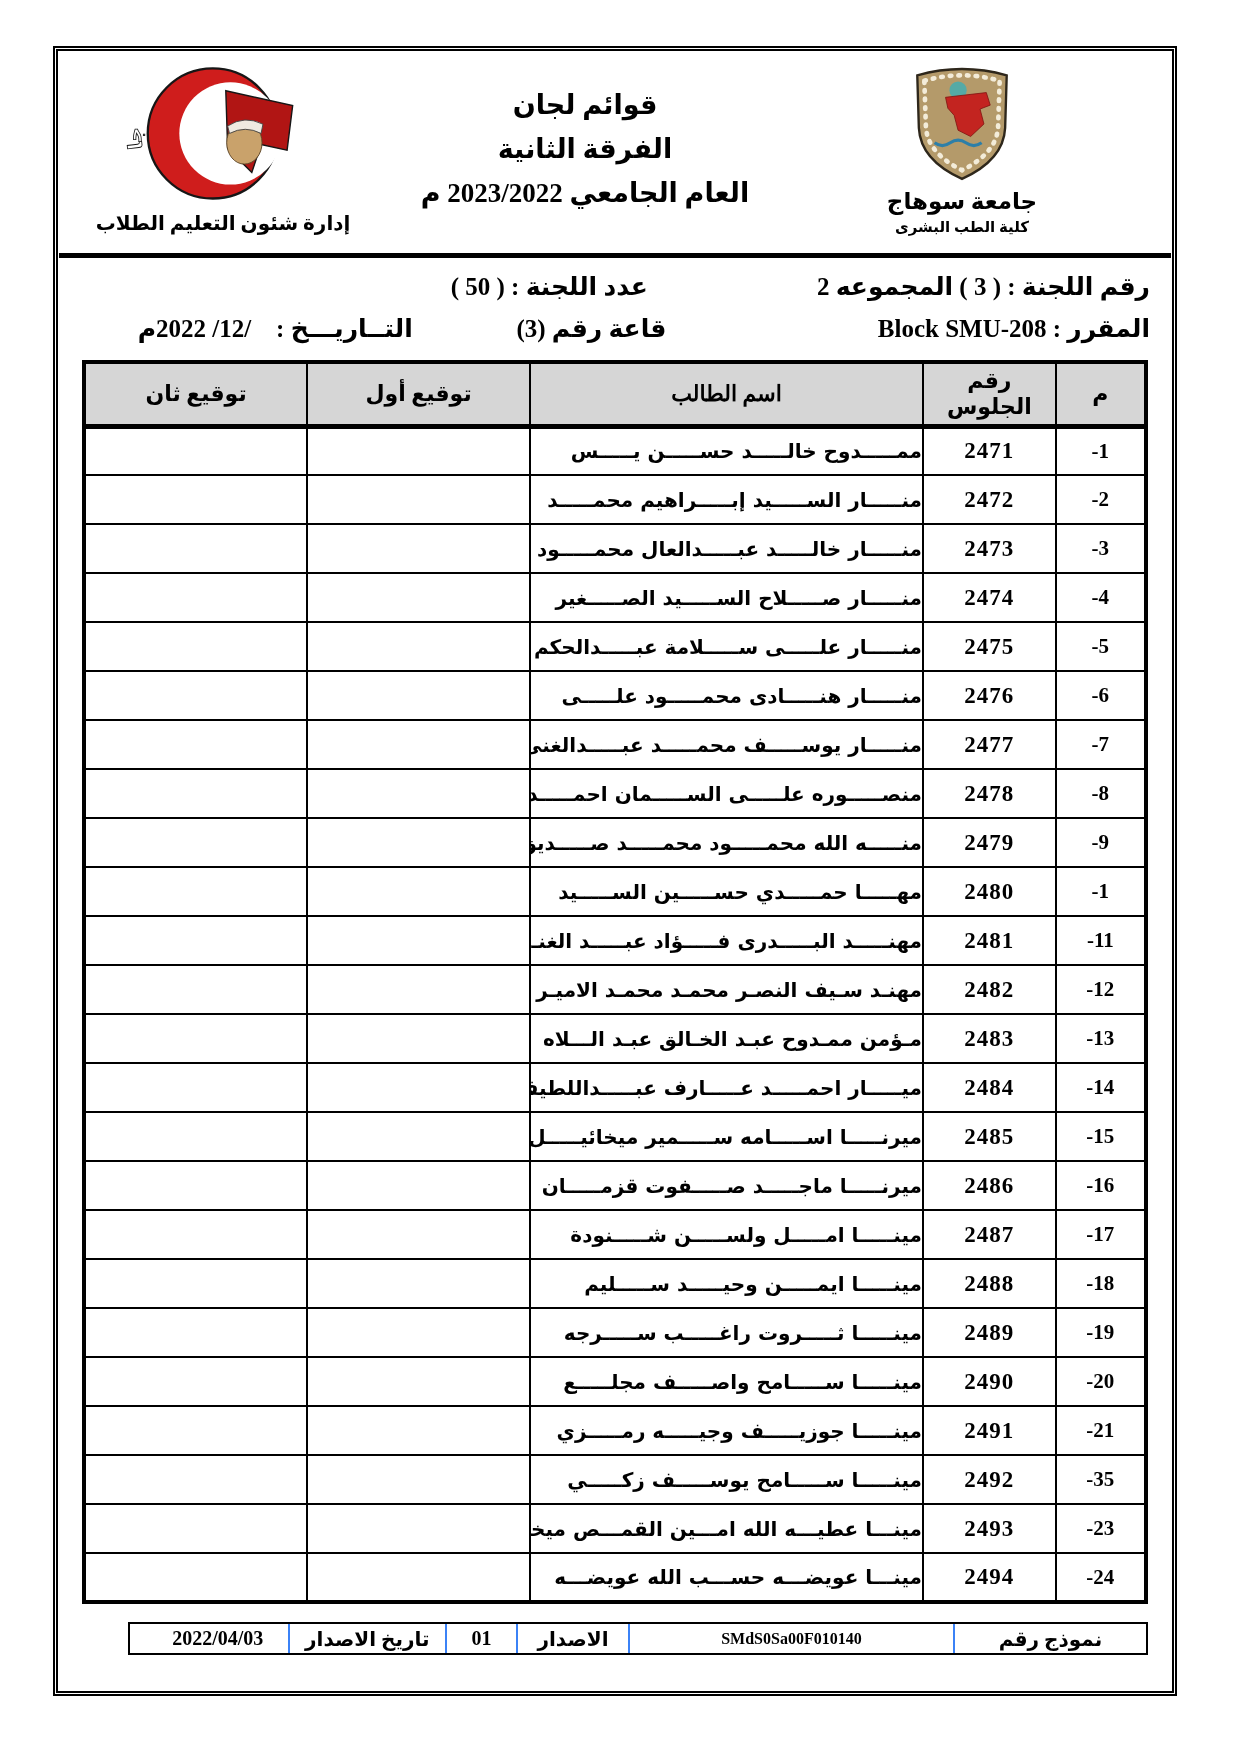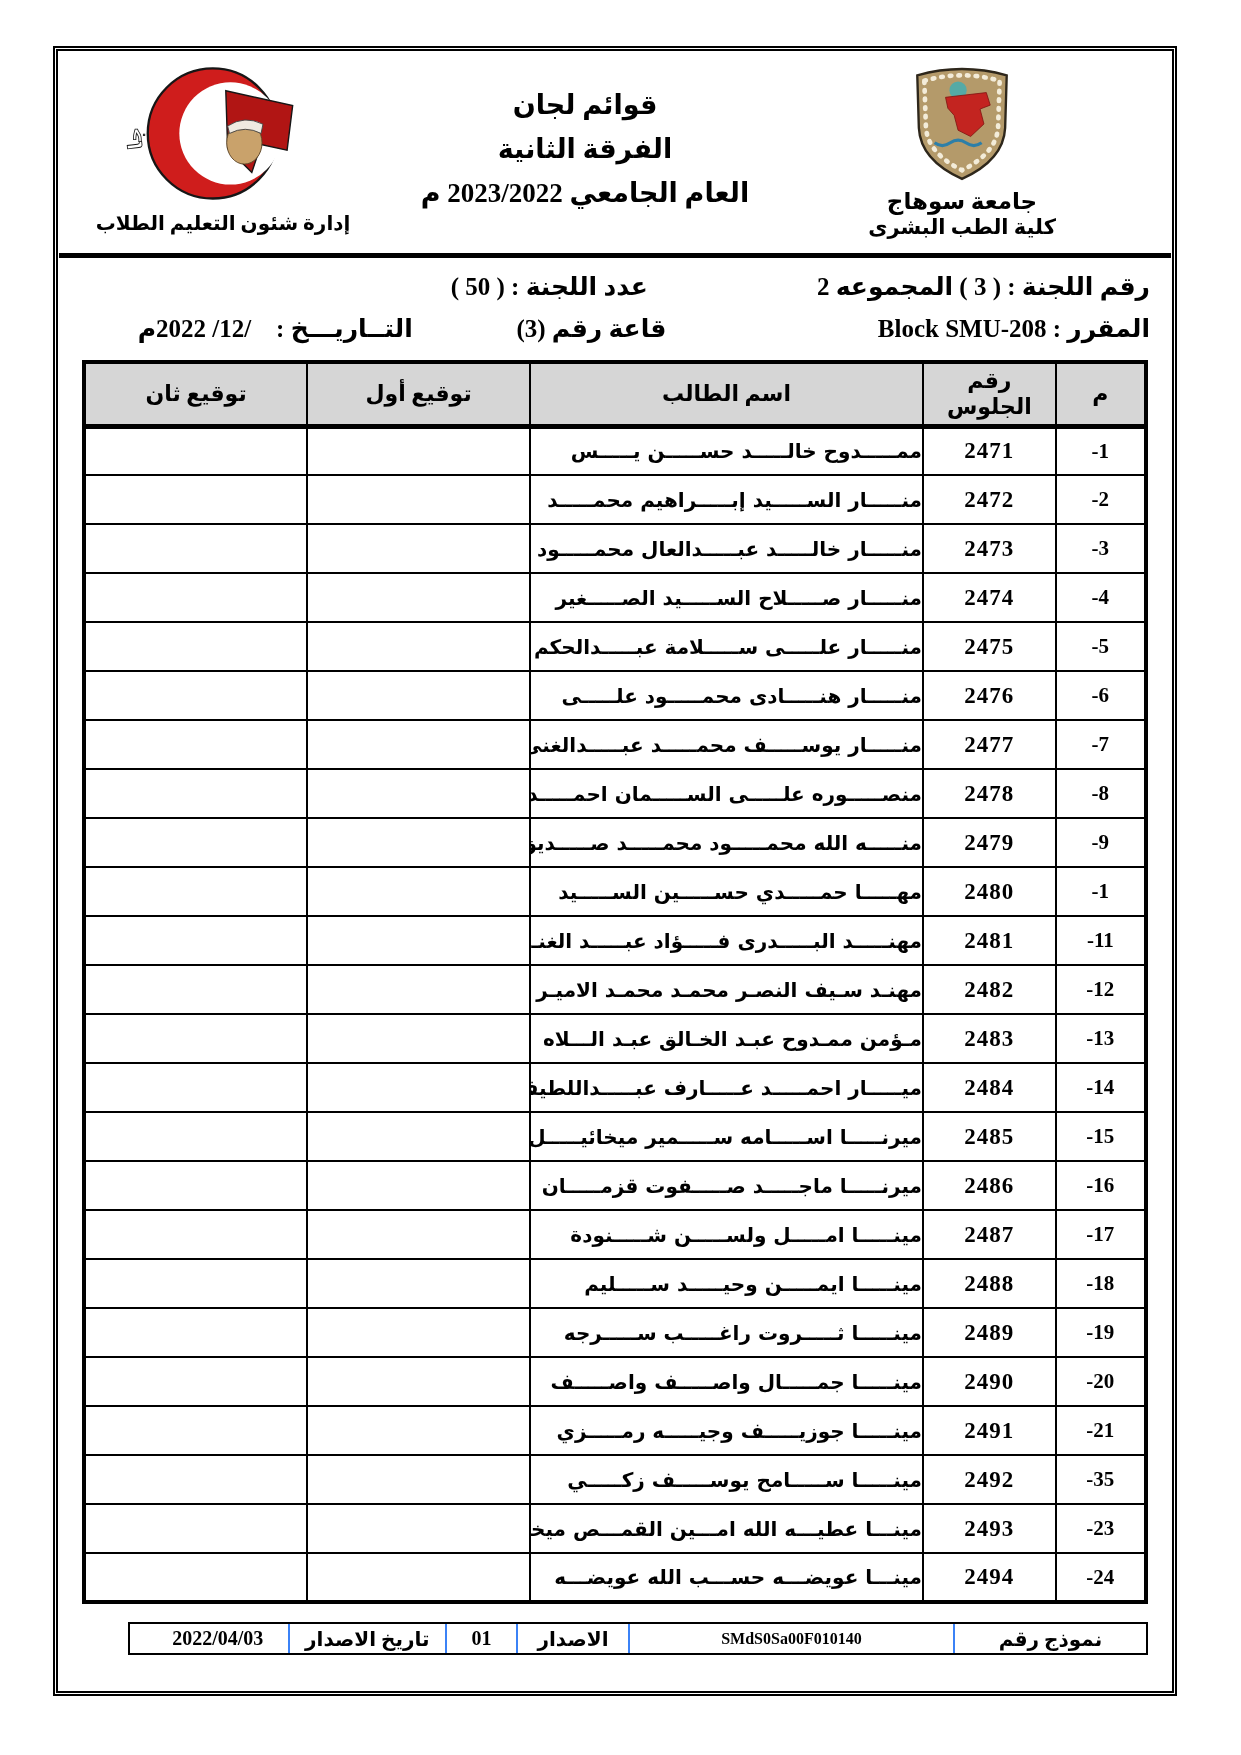--- a/index.html
+++ b/index.html
@@ -13,21 +13,21 @@
     border:5px double #000;box-sizing:border-box;
   }
   
   .hdr{display:flex;flex-direction:row;align-items:flex-start;height:192px;padding-top:10px;}
   .hdr-right{flex:0 0 390px;display:flex;flex-direction:column;align-items:center;}
   .hdr-right .inner{width:230px;margin-right:95px;margin-left:auto;display:flex;flex-direction:column;align-items:center;}
   .hdr-center{flex:1 1 auto;text-align:center;padding-top:22px;}
   .hdr-left{flex:0 0 330px;display:flex;flex-direction:column;align-items:center;}
   .title-line{font-size:27px;line-height:44px;white-space:nowrap;}
   .uni-name{font-size:23px;line-height:26px;margin-top:2px;}
-  .fac-name{font-size:21px;line-height:24px;}
+  .fac-name{font-size:15px;line-height:24px;}
   .dept-name{font-size:20px;margin-top:2px;white-space:nowrap;}
   
   .thick-rule{height:5px;background:#000;margin:0 1px;}
   
   .info{padding:8px 22px 0 38px;}
   .info-row{display:flex;align-items:baseline;font-size:25px;line-height:42px;}
   .i-a{flex:0 0 40%;text-align:right;white-space:nowrap;}
   .i-b{flex:0 0 26%;text-align:center;white-space:nowrap;}
   .i-c{flex:0 0 34%;text-align:center;white-space:pre;}
   
@@ -41,21 +41,21 @@
     background:#d6d6d6;height:64px;font-size:22px;line-height:26px;
     border-bottom:5px solid #000;padding:0 4px;
   }
   table.main tbody td{height:49px;padding:0;}
   td.c-idx{text-align:center;font-size:21px;font-family:"Liberation Serif",serif;}
   td.c-seat{text-align:center;font-size:23px;font-family:"Liberation Serif",serif;letter-spacing:1px;}
   td.c-name{
     text-align:right;padding:0 7px 0 4px;font-size:20px;white-space:nowrap;overflow:hidden;
     font-family:"DejaVu Sans","Liberation Serif",sans-serif;
   }
-  th.h-idx{width:8.5%;}th.h-seat{width:12.5%;}th.h-name{width:37%;}
+  th.h-idx{width:8.5%;}th.h-seat{width:12.5%;}th.h-name{width:37%;font-family:Liberation Serif, serif;}
   th.h-sig1{width:21%;}th.h-sig2{width:21%;}
   
   .ftr{
     position:absolute;right:24px;bottom:36px;left:70px;height:33px;
     display:flex;flex-direction:row;border:2px solid #000;box-sizing:border-box;
     font-size:20px;align-items:stretch;
   }
   .fcell{display:flex;align-items:center;justify-content:center;border-left:2px solid #3b82f6;box-sizing:border-box;white-space:nowrap;}
   .fcell:last-child{border-left:none;}
   .f-label{flex:0 0 19%;}
@@ -274,21 +274,21 @@
           <tr>
     <td class="c-idx">19-</td>
     <td class="c-seat">2489</td>
     <td class="c-name">مينـــــا ثـــــروت راغـــــب ســـــرجه</td>
     <td class="c-sig"></td>
     <td class="c-sig"></td>
   </tr>
           <tr>
     <td class="c-idx">20-</td>
     <td class="c-seat">2490</td>
-    <td class="c-name">مينـــــا جمـــــال واصـــــف واصـــــف</td>
+    <td class="c-name">مينـــــا ســـــامح واصـــــف مجلـــــع</td>
     <td class="c-sig"></td>
     <td class="c-sig"></td>
   </tr>
           <tr>
     <td class="c-idx">21-</td>
     <td class="c-seat">2491</td>
     <td class="c-name">مينـــــا جوزيـــــف وجيـــــه رمـــــزي</td>
     <td class="c-sig"></td>
     <td class="c-sig"></td>
   </tr>

